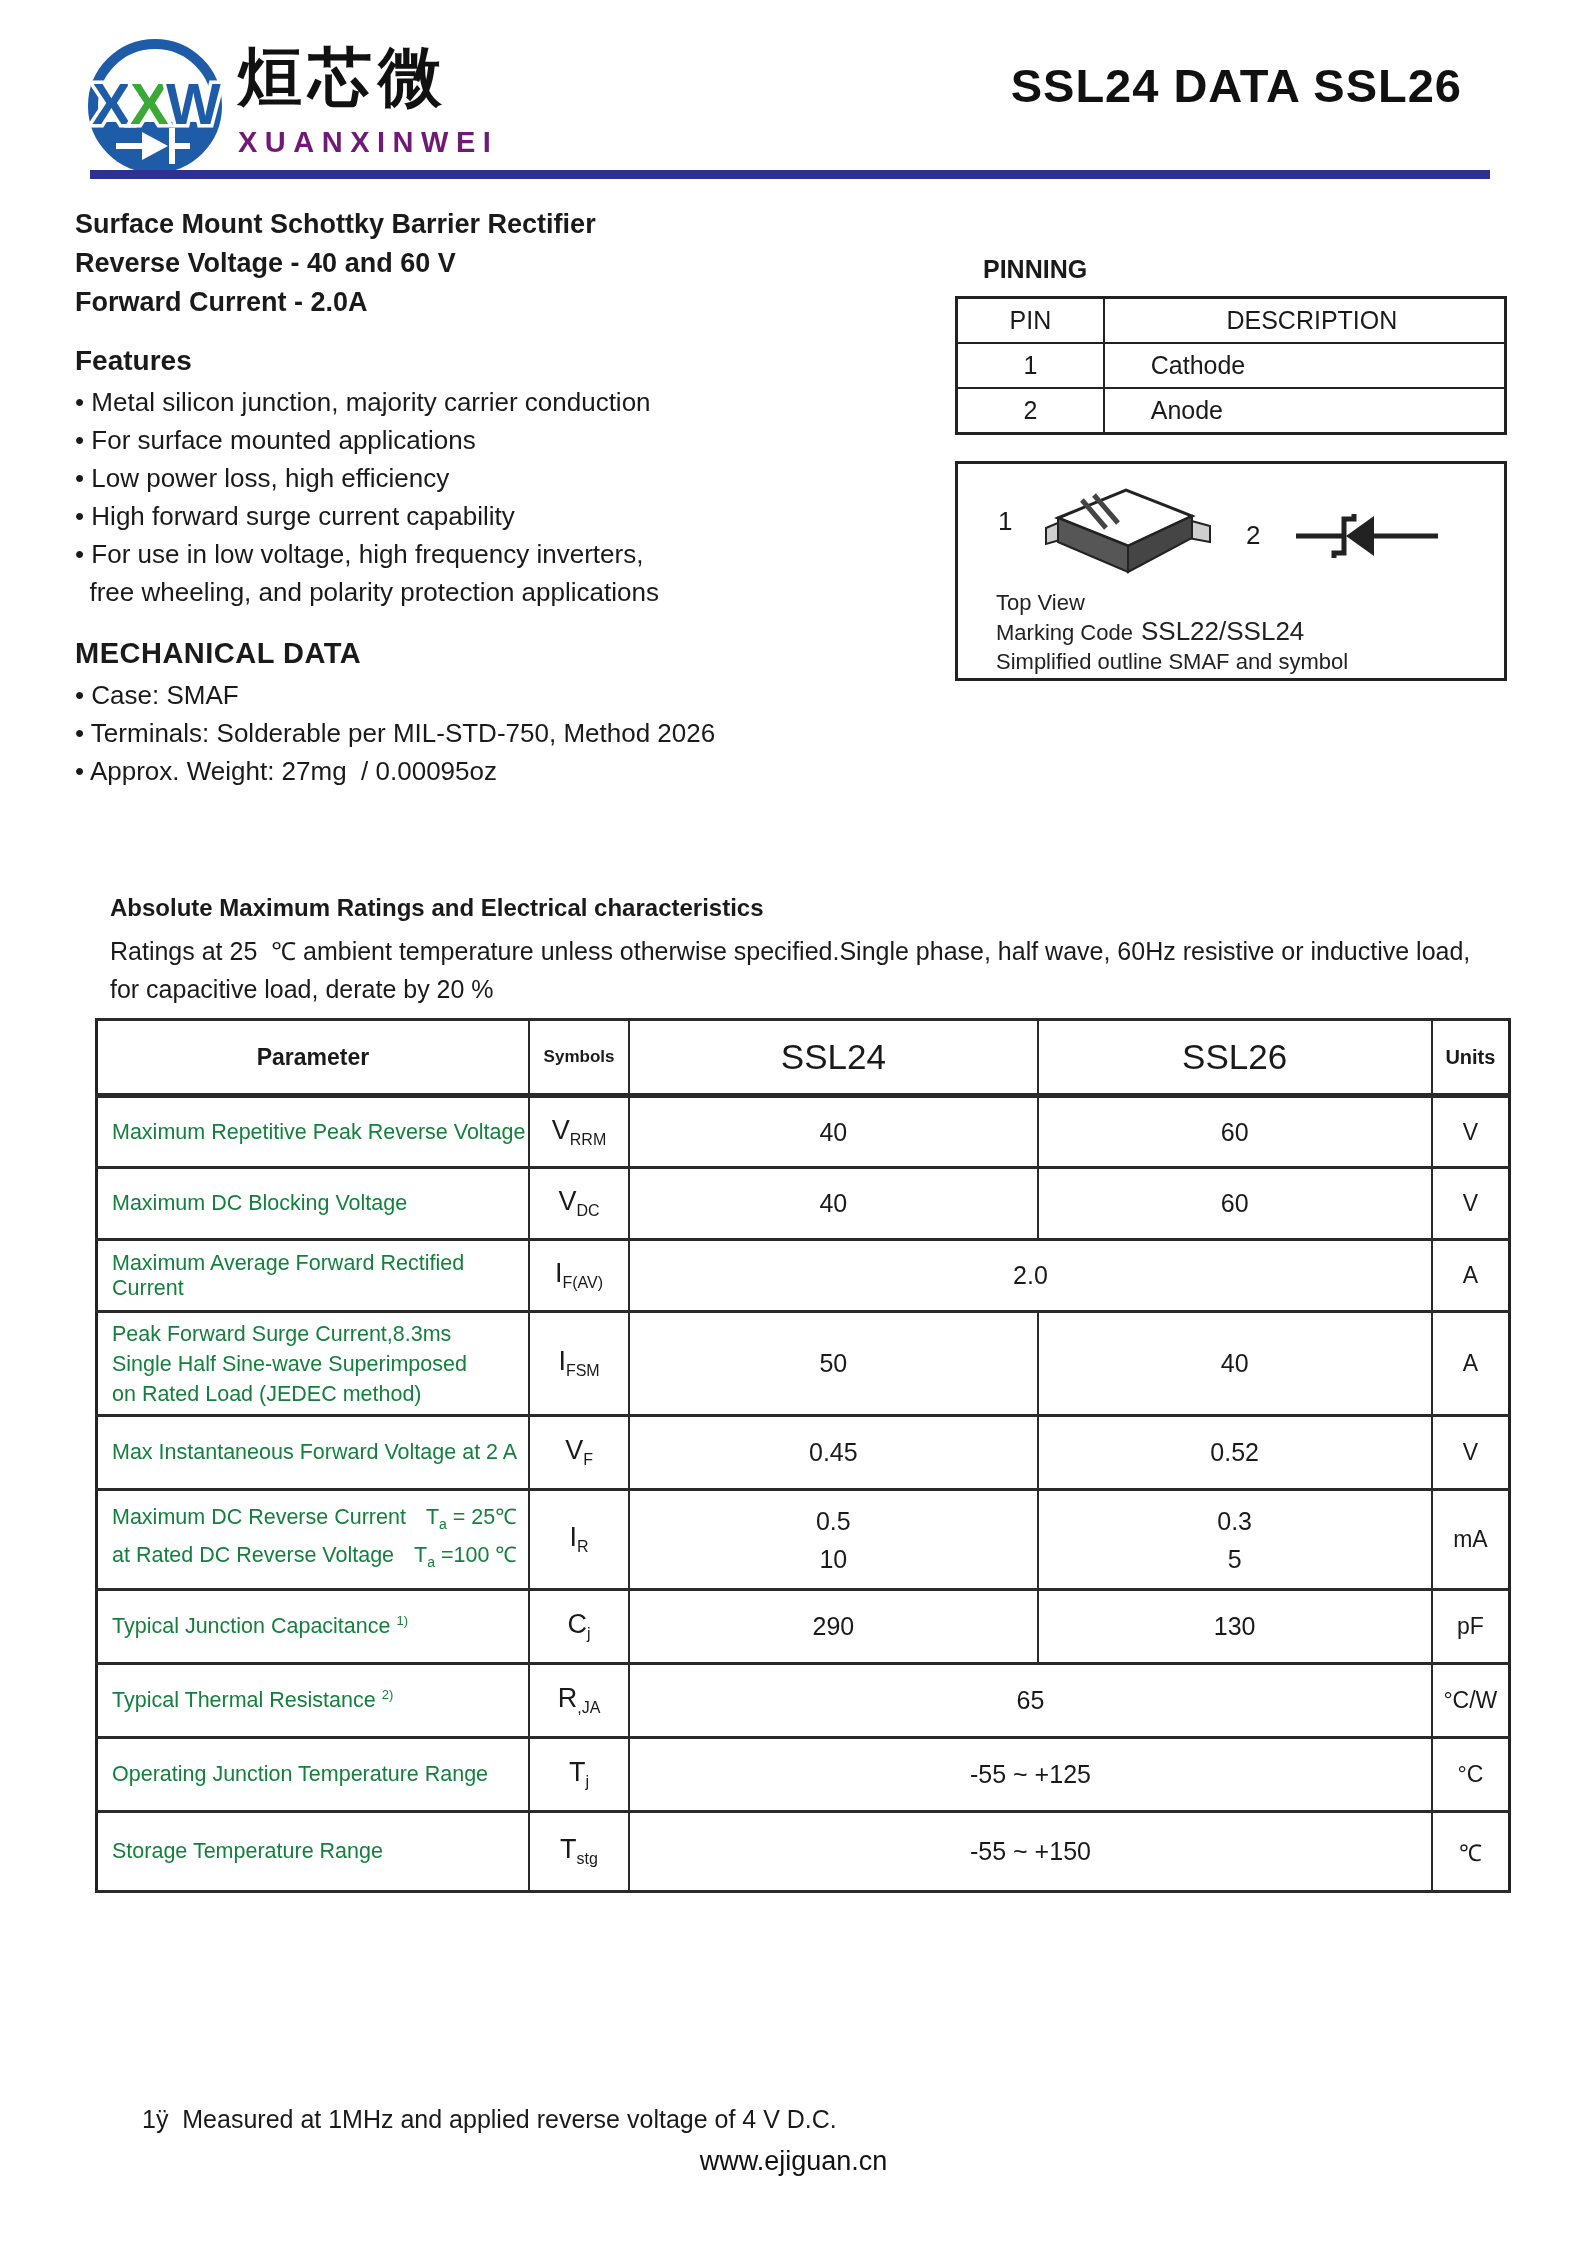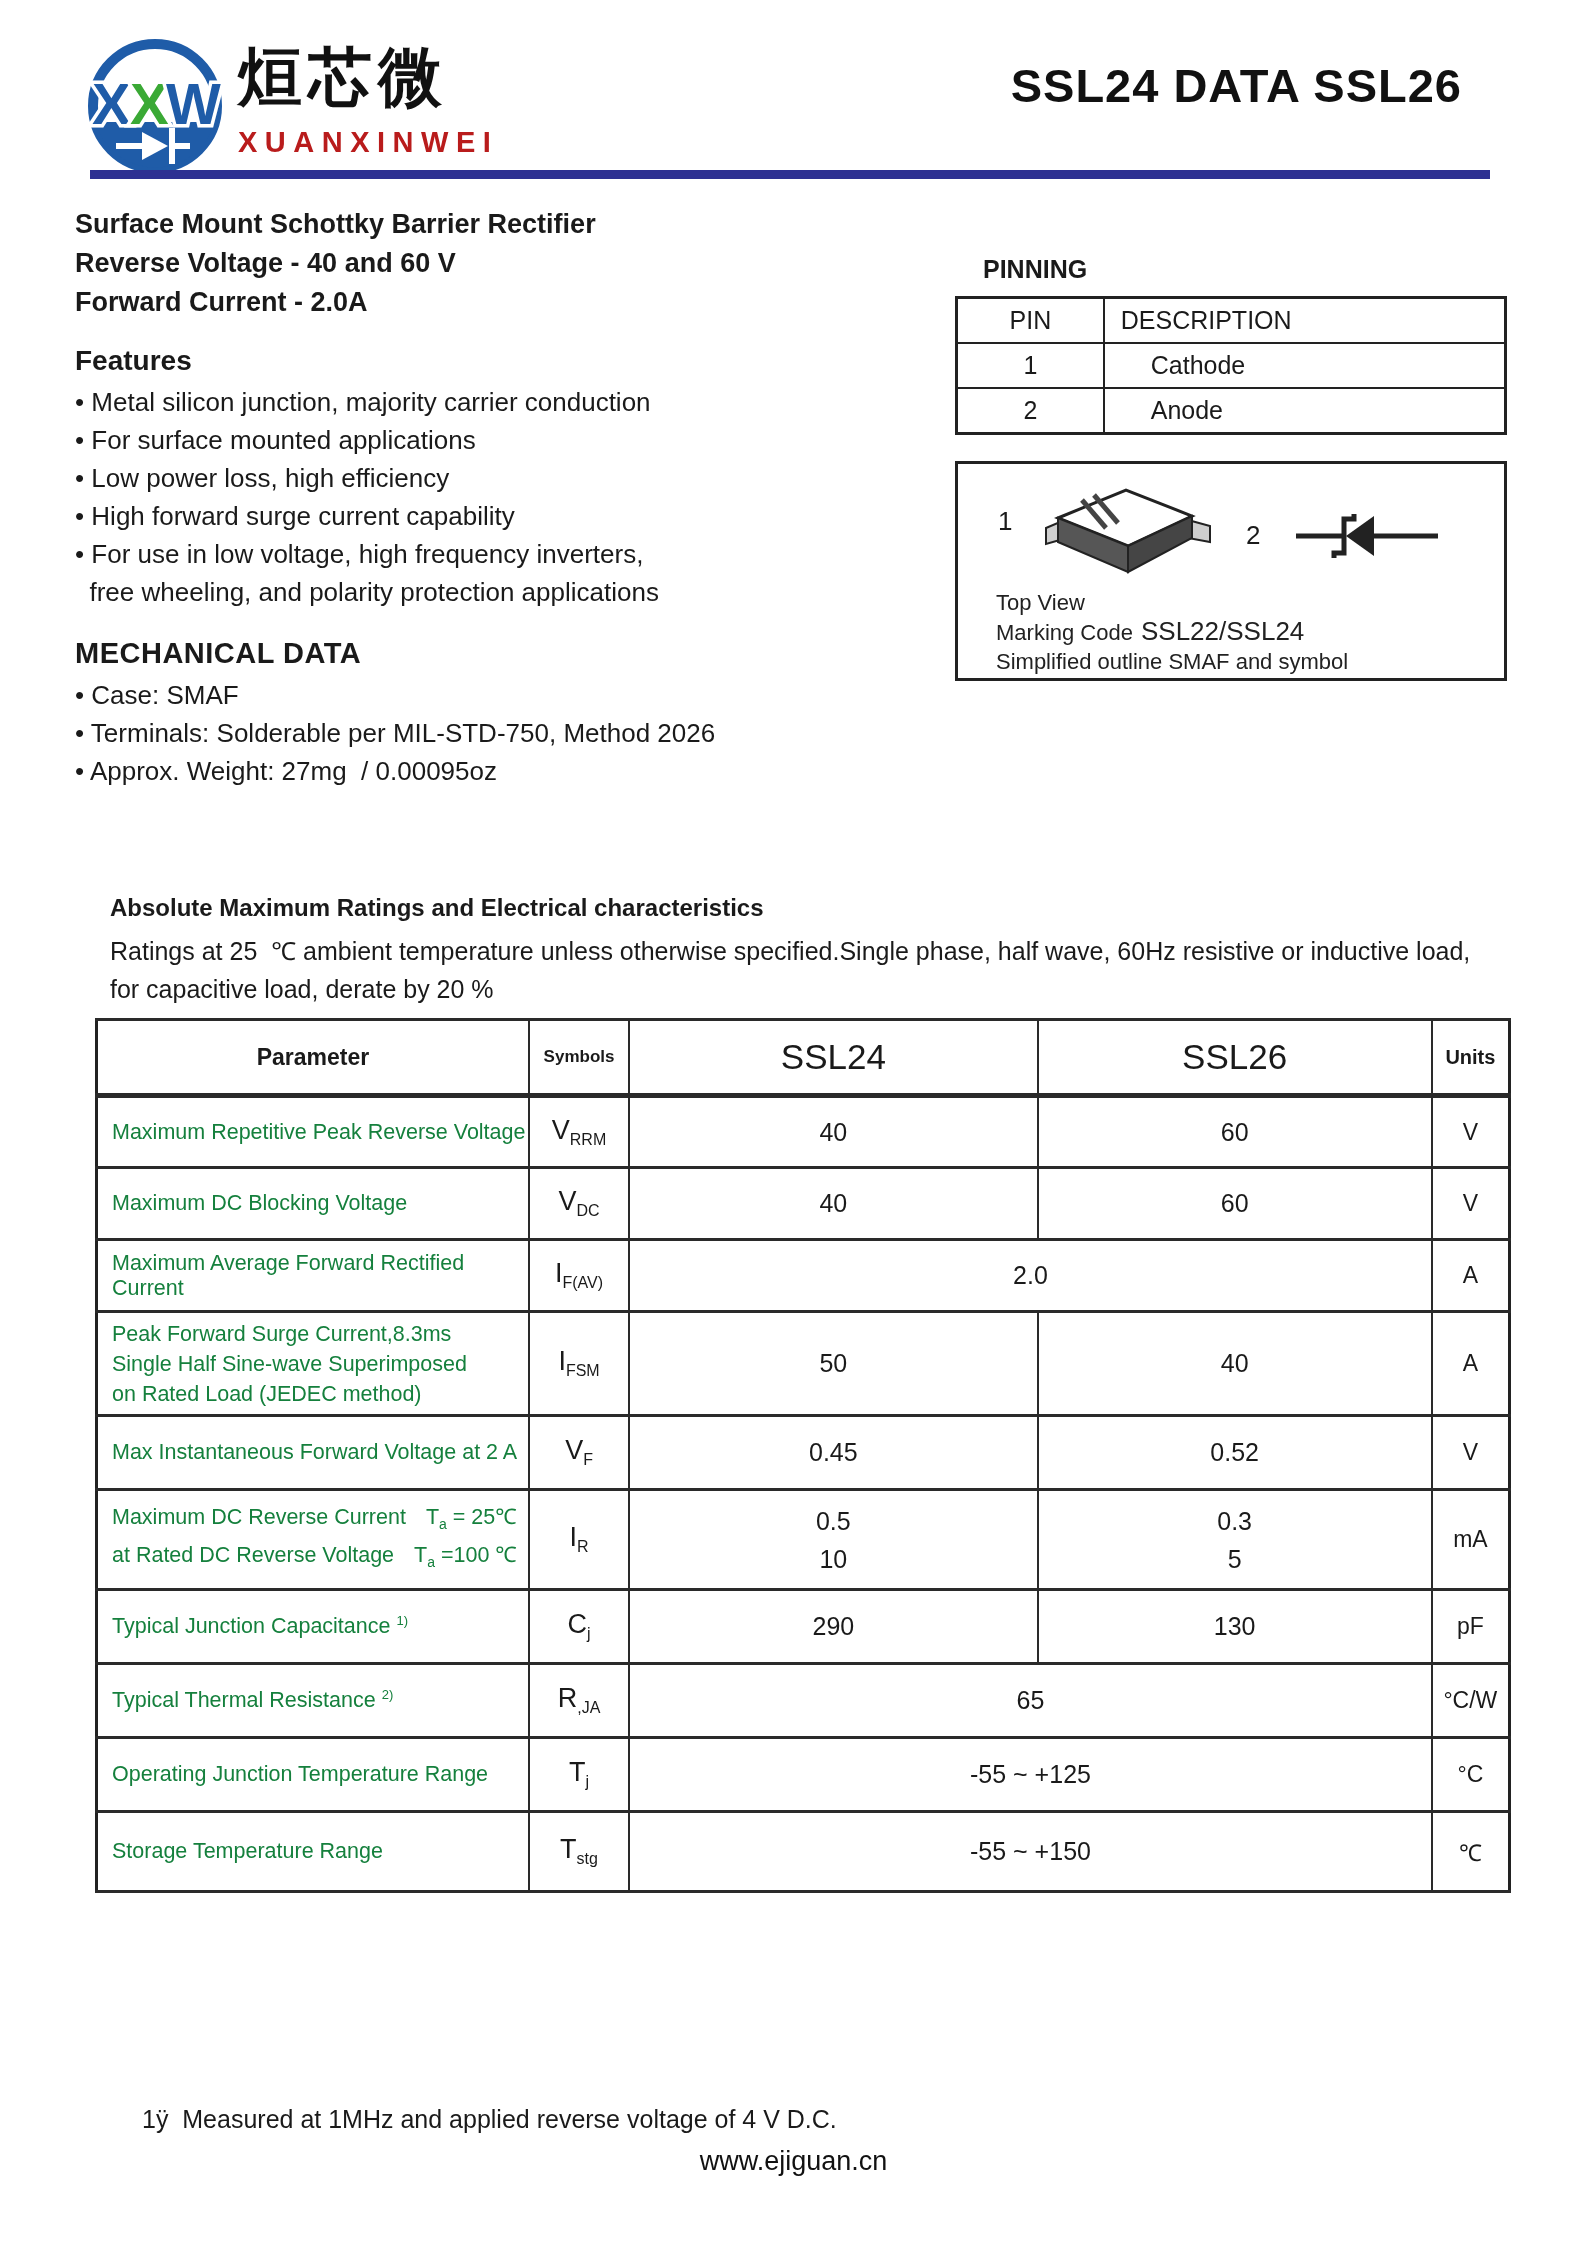--- a/index.html
+++ b/index.html
@@ -2,40 +2,40 @@
 <html><head>
 <meta charset="utf-8">
 <style>
   html,body{margin:0;padding:0;background:#ffffff;}
   body{font-family:"Liberation Sans",sans-serif;color:#1a1a1a;}
   .page{position:relative;width:1587px;height:2245px;background:#fff;overflow:hidden;}
 
   
   .logo-svg{position:absolute;left:78px;top:28px;}
   .logo-cn{position:absolute;left:238px;top:34px;font-size:64px;font-weight:bold;letter-spacing:6px;color:#111;}
-  .logo-latin{position:absolute;left:238px;top:126px;font-size:29px;font-weight:bold;letter-spacing:7.5px;color:#b91c1c;}
+  .logo-latin{position:absolute;left:238px;top:126px;font-size:29px;font-weight:bold;letter-spacing:7.5px;color:#701a75;}
   .doc-title{position:absolute;left:880px;top:58px;width:582px;text-align:right;font-size:47px;font-weight:600;color:#111;letter-spacing:1px;}
   .head-rule{position:absolute;left:90px;top:170px;width:1400px;height:9px;background:#2e3192;}
 
   
   .left-col{position:absolute;left:75px;top:205px;width:850px;}
   .intro div{font-size:27px;font-weight:bold;line-height:39px;}
   .sec-h{font-size:28px;font-weight:bold;margin-top:23px;margin-bottom:6px;}
   .blist div{font-size:26px;line-height:38px;white-space:pre-wrap;}
   .mech-h{font-size:29px;font-weight:bold;margin-top:26px;margin-bottom:6px;letter-spacing:.5px;}
 
   
   .right-col{position:absolute;left:955px;top:255px;width:552px;}
   .pin-h{font-size:25px;font-weight:bold;margin-left:28px;margin-bottom:12px;}
   table.pin{width:100%;border-collapse:collapse;table-layout:fixed;}
   table.pin th,table.pin td{border:2px solid #222;height:41px;font-size:25px;}
   table.pin{border:3px solid #222;}
   table.pin .c-pin{width:26%;text-align:center;}
   table.pin .c-desc{text-align:left;padding-left:46px;}
-  table.pin th.c-desc{text-align:left;padding-left:16px;font-weight:normal;}
+  table.pin th.c-desc{text-align:center;padding-left:16px;font-weight:normal;}
   table.pin th{font-weight:normal;}
 
   .pkg-box{position:relative;margin-top:26px;border:3px solid #222;height:214px;}
   .pkg-pin1{position:absolute;left:40px;top:42px;font-size:26px;}
   .pkg-pin2{position:absolute;left:288px;top:56px;font-size:26px;}
   .pkg-draw{position:absolute;left:66px;top:12px;}
   .pkg-diode{position:absolute;left:330px;top:42px;}
   .pkg-text{position:absolute;left:38px;top:124px;font-size:22px;line-height:29px;color:#222;}
   .mark-code{font-size:26px;margin-left:8px;}
 

